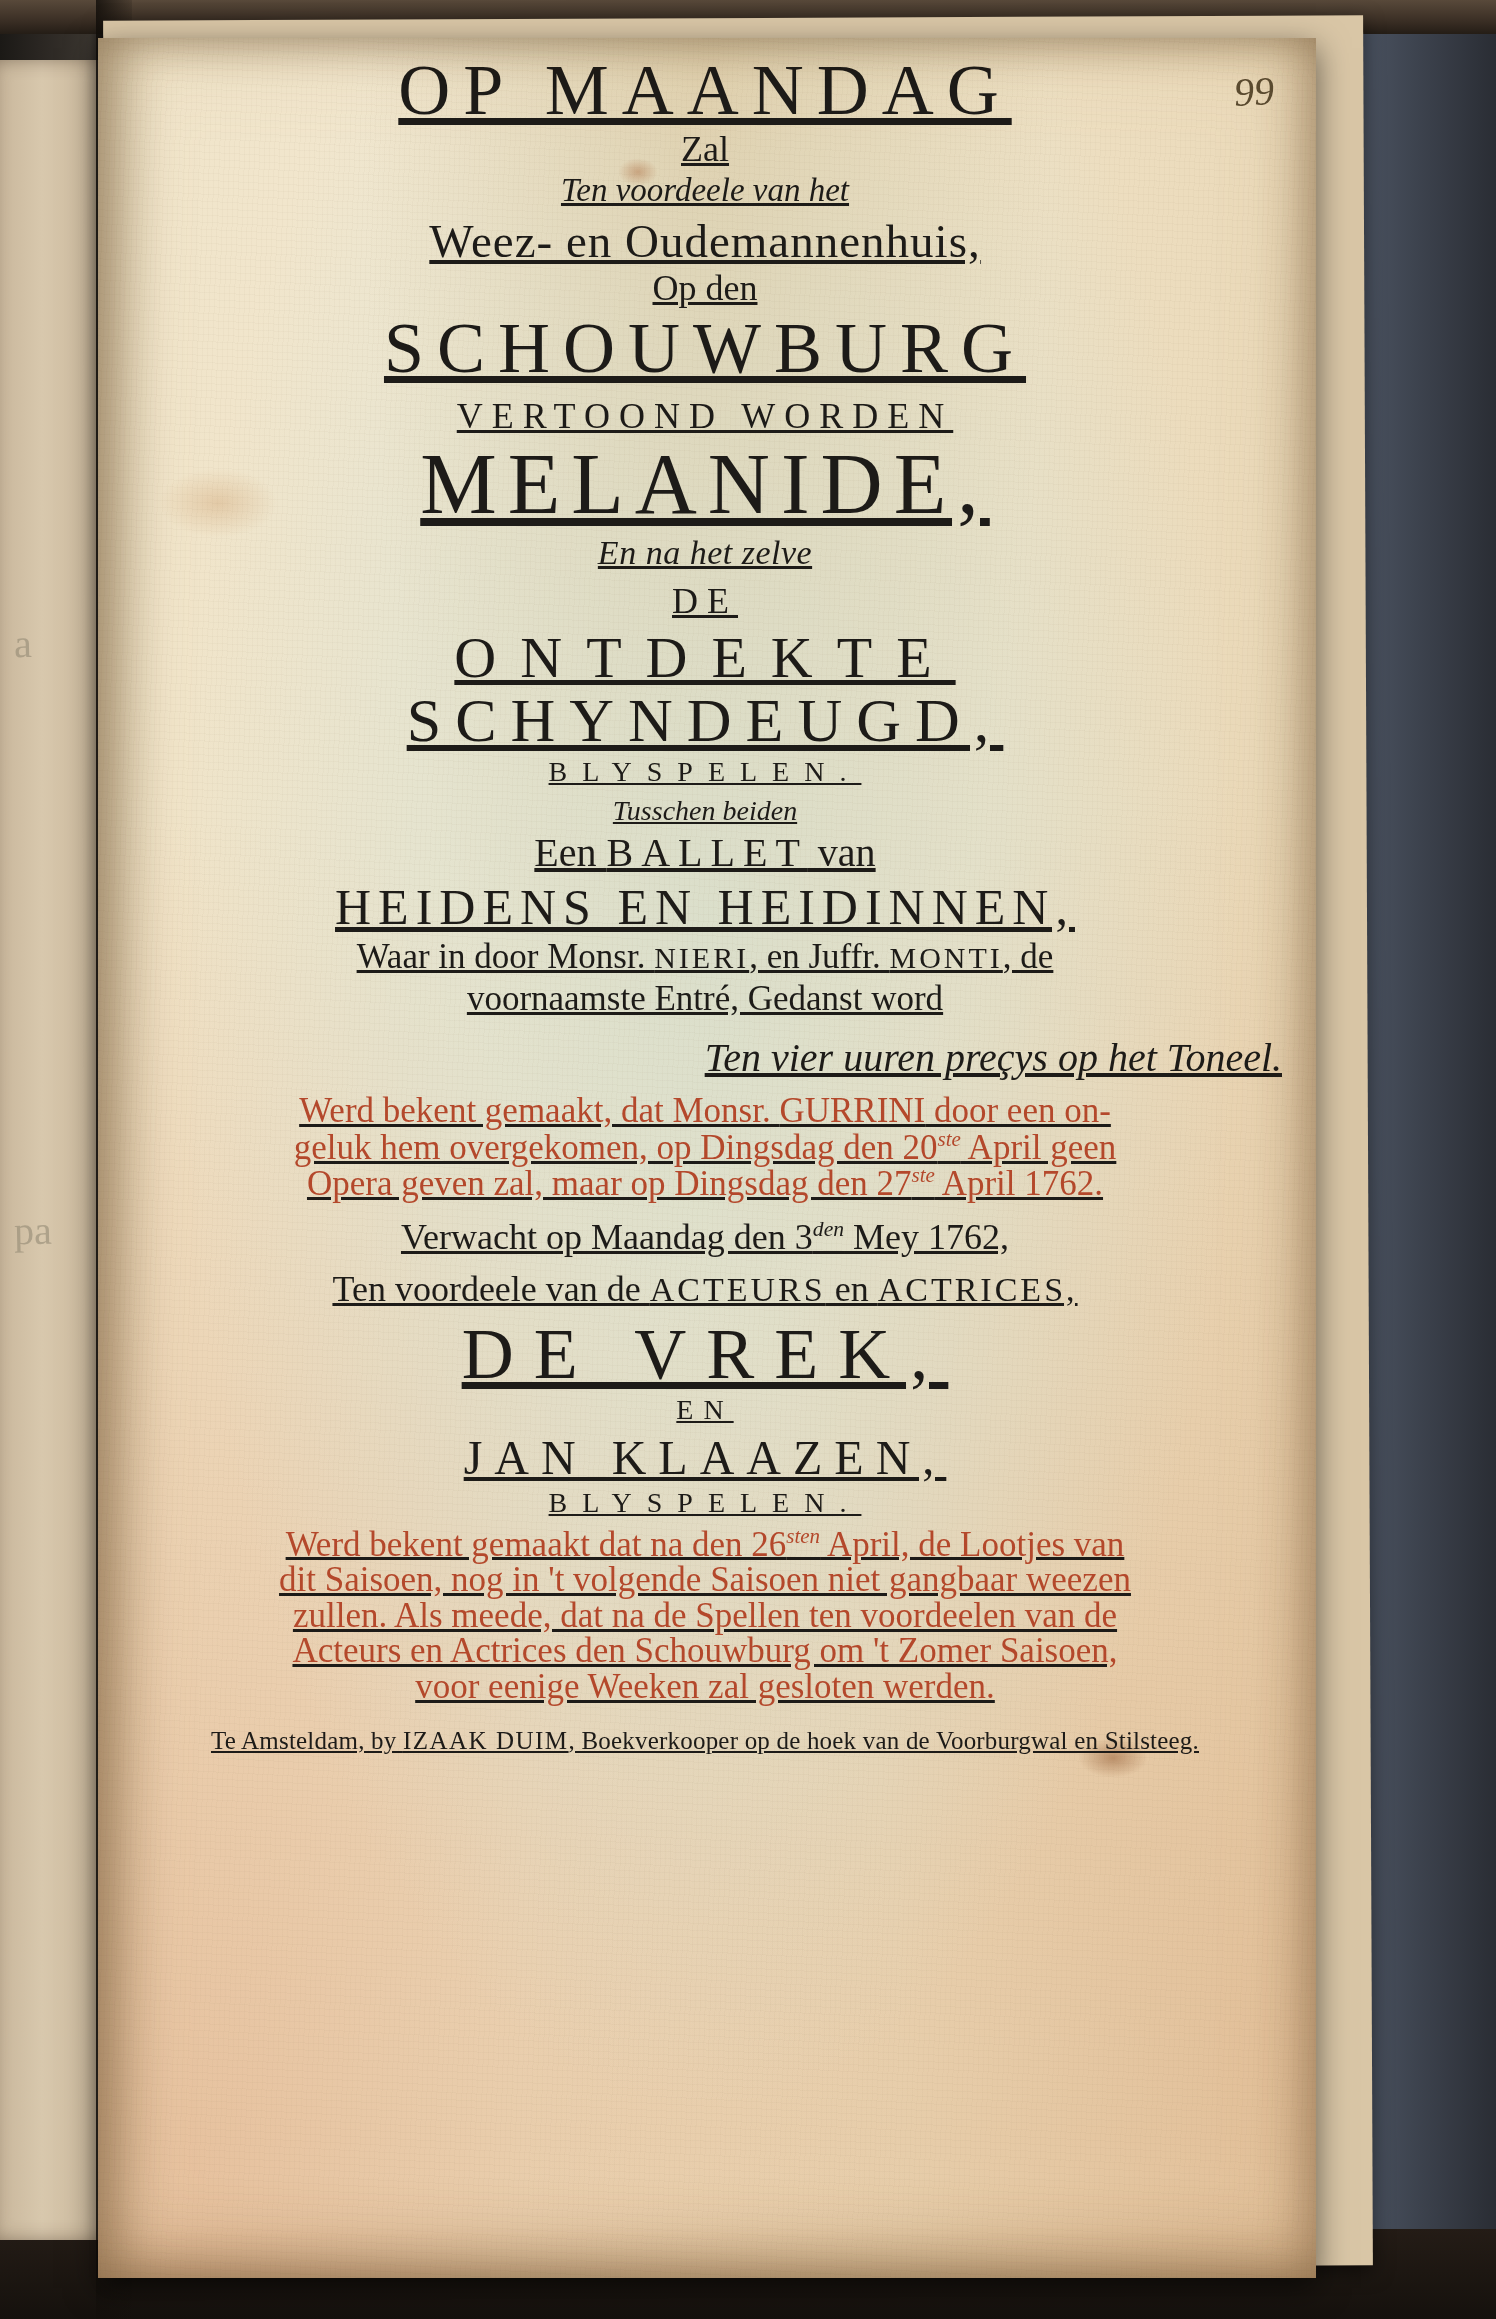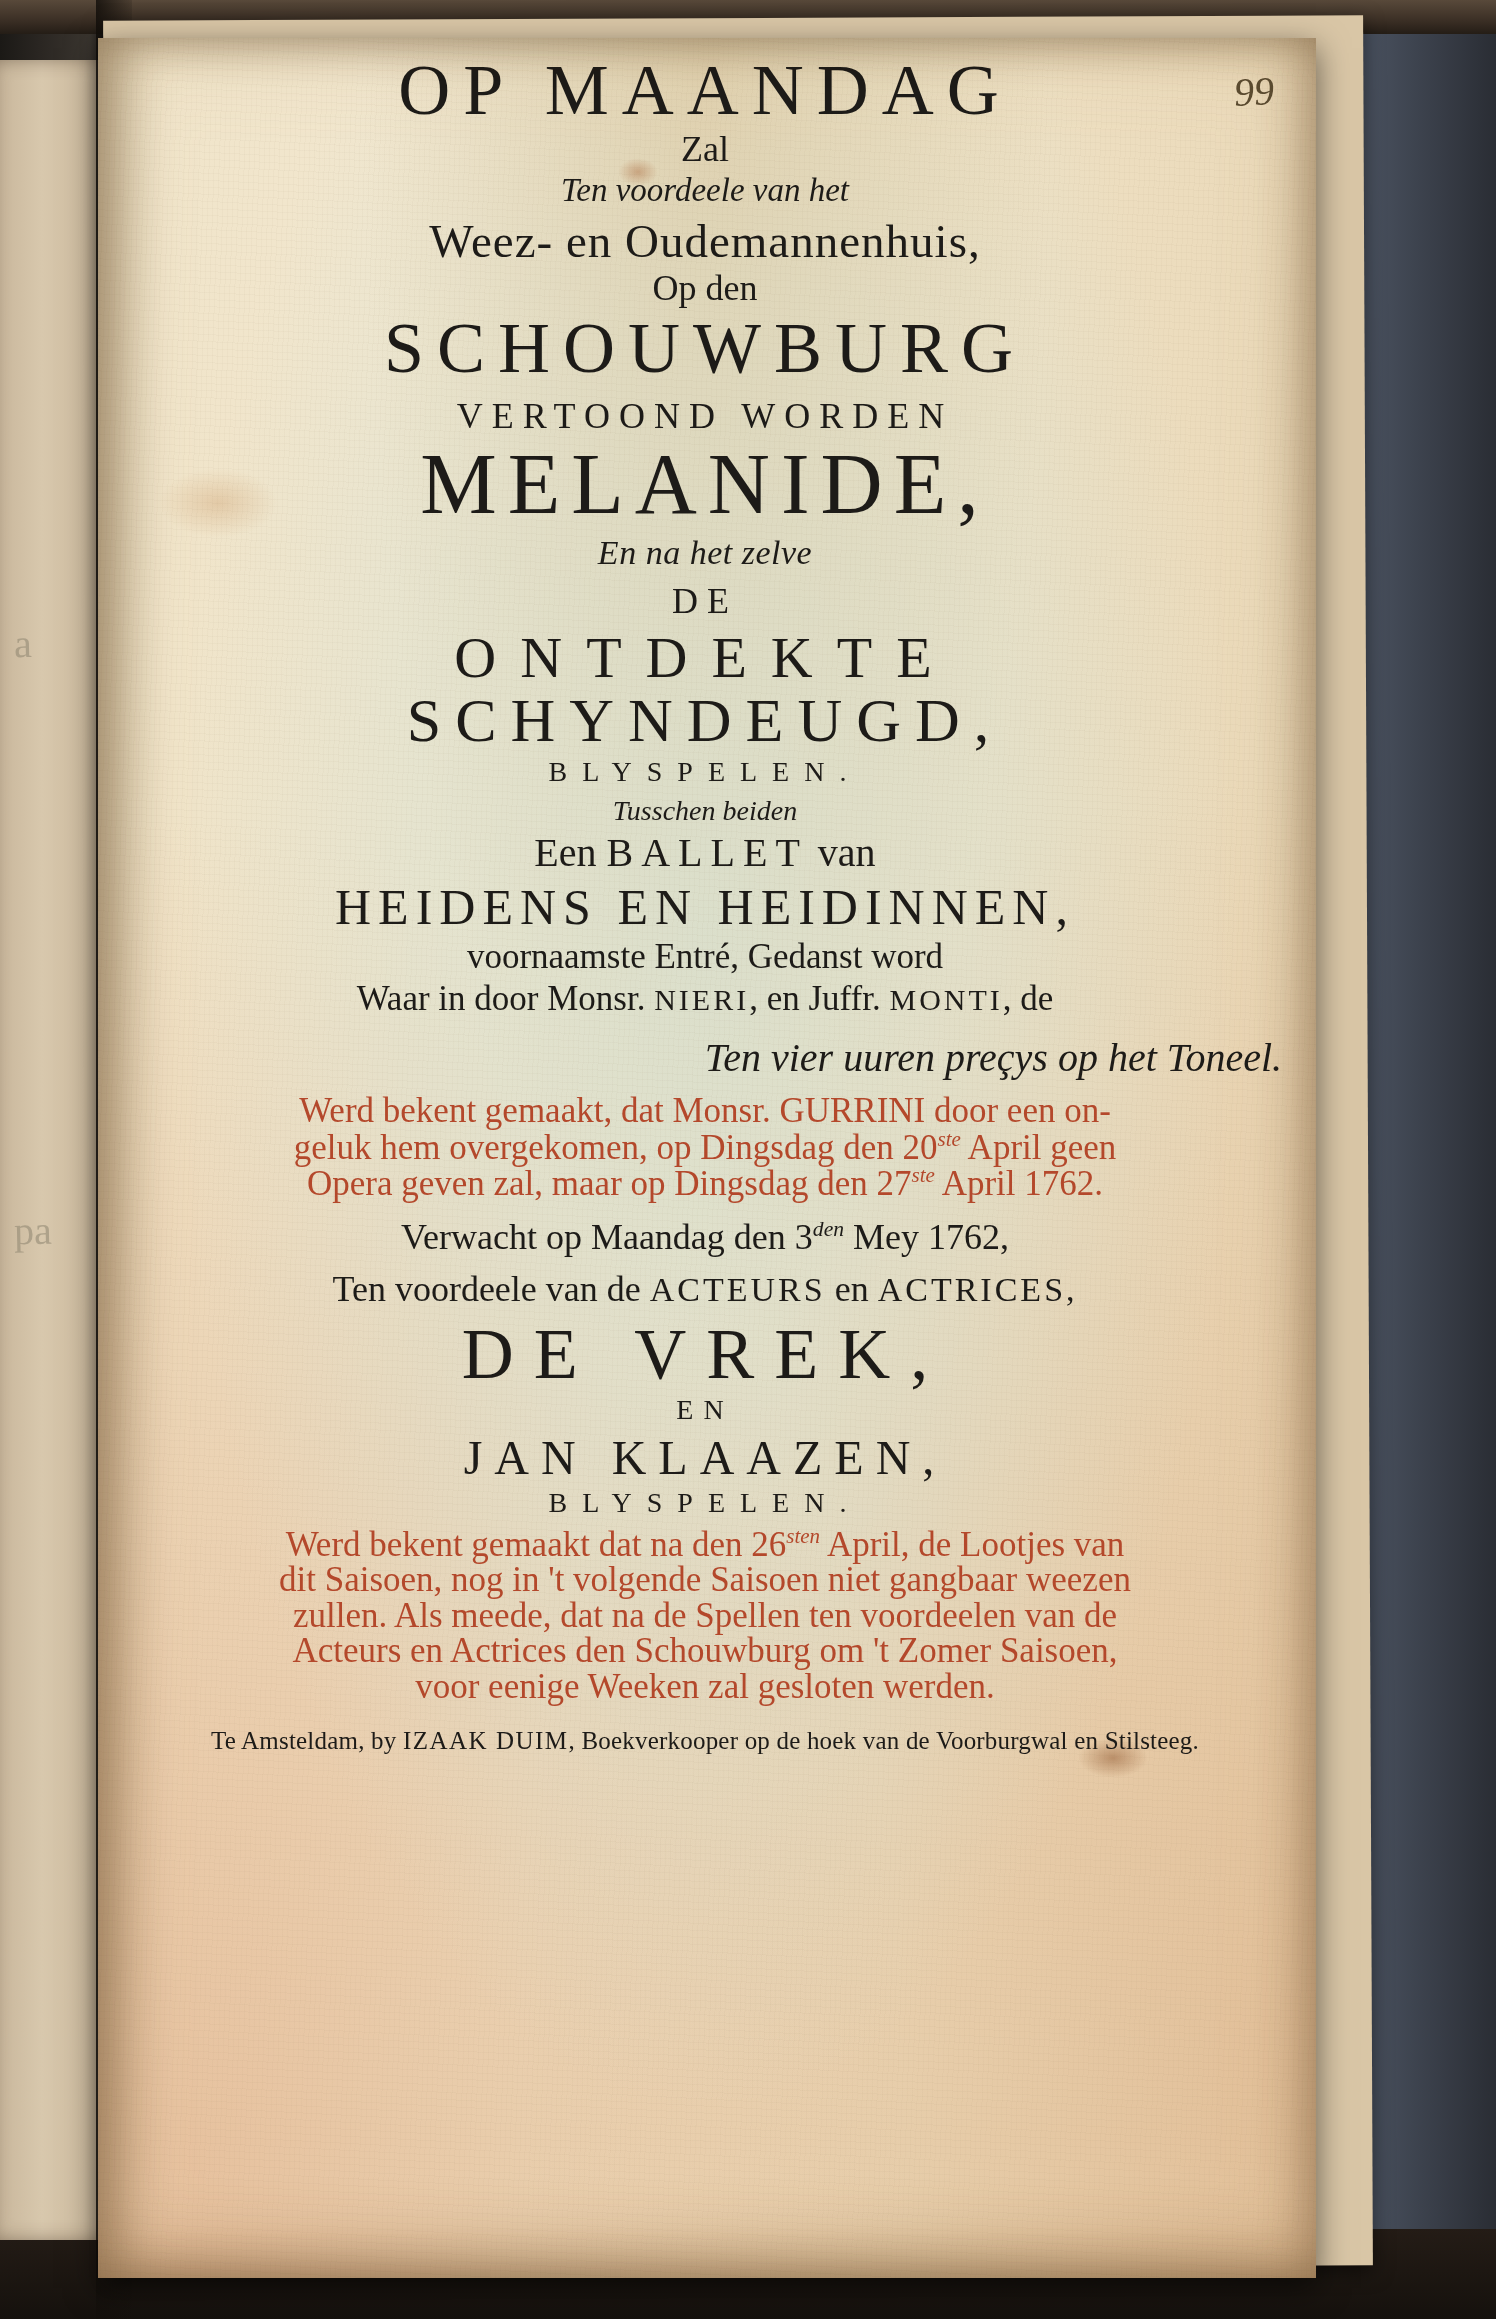--- a/index.html
+++ b/index.html
@@ -93,20 +93,21 @@
     position: absolute;
     border-radius: 50%;
     pointer-events: none;
   }
   .content {
     position: relative;
     z-index: 3;
     padding: 10px 22px 0 18px;
     text-align: center;
     color: #1d1b18;
+    text-decoration: underline;
   }
   .folio {
     position: absolute;
     right: 42px; top: 30px;
     font-family: "Liberation Serif", serif;
     font-style: italic;
     font-size: 40px;
     color: #5a4a2f;
     z-index: 5;
     transform: rotate(-3deg);
@@ -306,23 +307,23 @@
       <span class="l caps-wide2">SCHYNDEUGD,</span>
 
       <span class="l caps-spelen">BLYSPELEN.</span>
 
       <span class="l tiny-ital">Tusschen beiden</span>
 
       <span class="l ballet-line"><span>Een </span><span class="sp">BALLET</span><span> van</span></span>
 
       <span class="l caps-heid">HEIDENS EN HEIDINNEN,</span>
 
+      <span class="l mix"><span>Waar in door Monsr. </span><span class="sc">NIERI</span><span>, en Juffr. </span><span class="sc">MONTI</span><span>, de</span></span>
+
       <span class="l mix">voornaamste Entré, Gedanst word</span>
-
-      <span class="l mix"><span>Waar in door Monsr. </span><span class="sc">NIERI</span><span>, en Juffr. </span><span class="sc">MONTI</span><span>, de</span></span>
 
       <div class="ital-right">Ten vier uuren preçys op het Toneel.</div>
 
       <div class="red red-block">
         <span class="l"><span>Werd bekent gemaakt, dat Monsr. </span><span>GURRINI</span><span> door een on-</span></span>
         <span class="l"><span>geluk hem overgekomen, op Dingsdag den 20</span><sup>ste</sup><span> April geen</span></span>
         <span class="l"><span>Opera geven zal, maar op Dingsdag den 27</span><sup>ste</sup><span> April 1762.</span></span>
       </div>
 
       <span class="l blk-line"><span>Verwacht op Maandag den 3</span><sup>den</sup><span> Mey 1762,</span></span>

